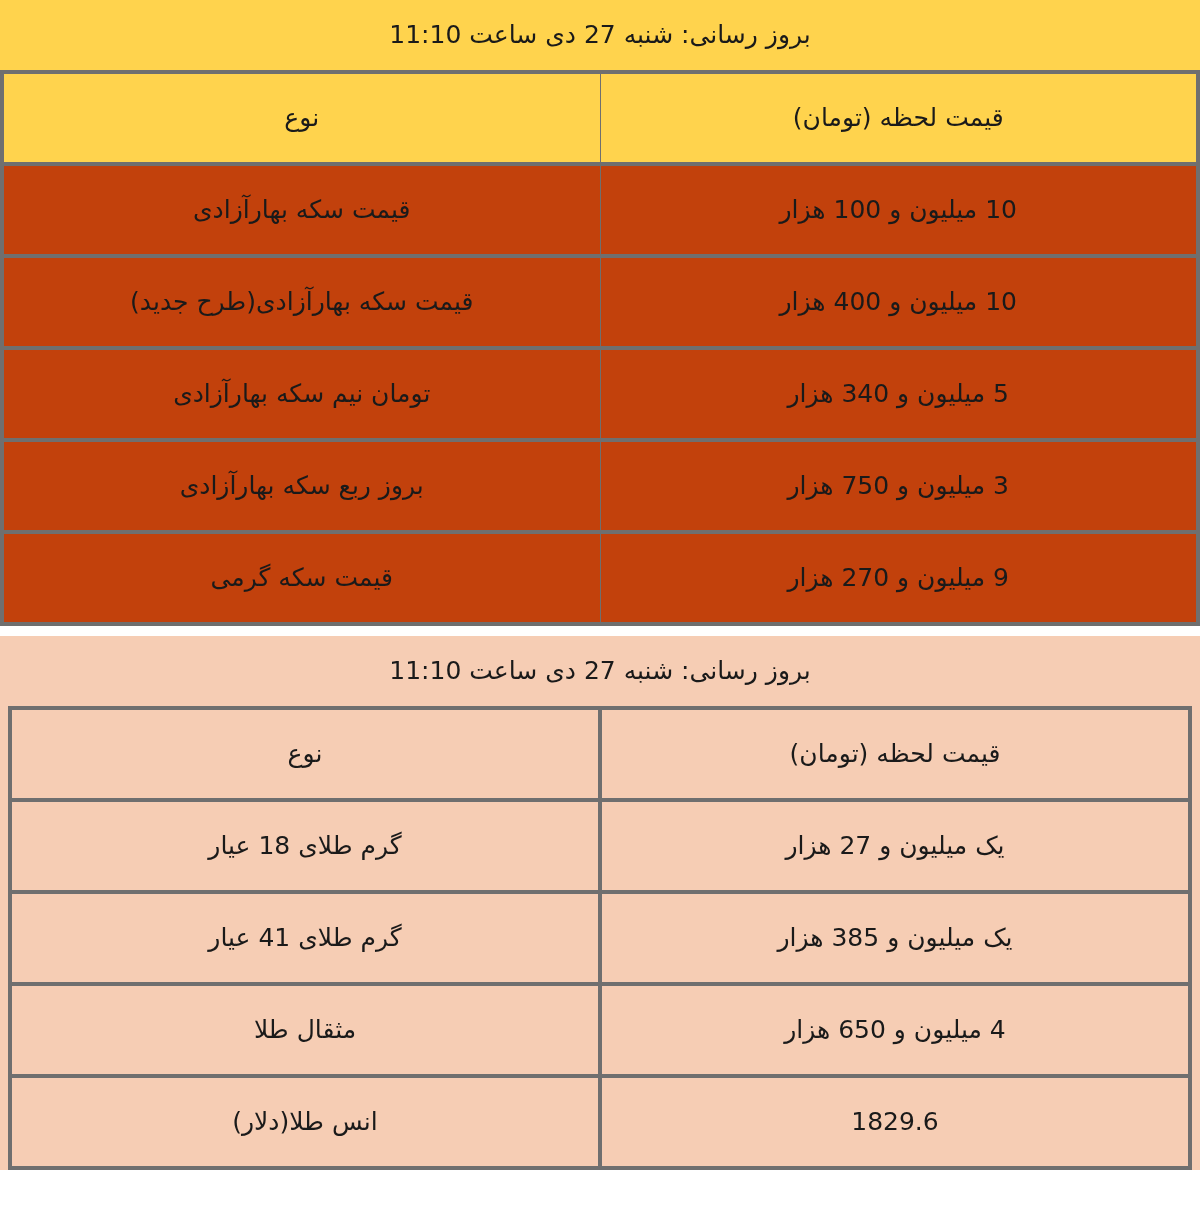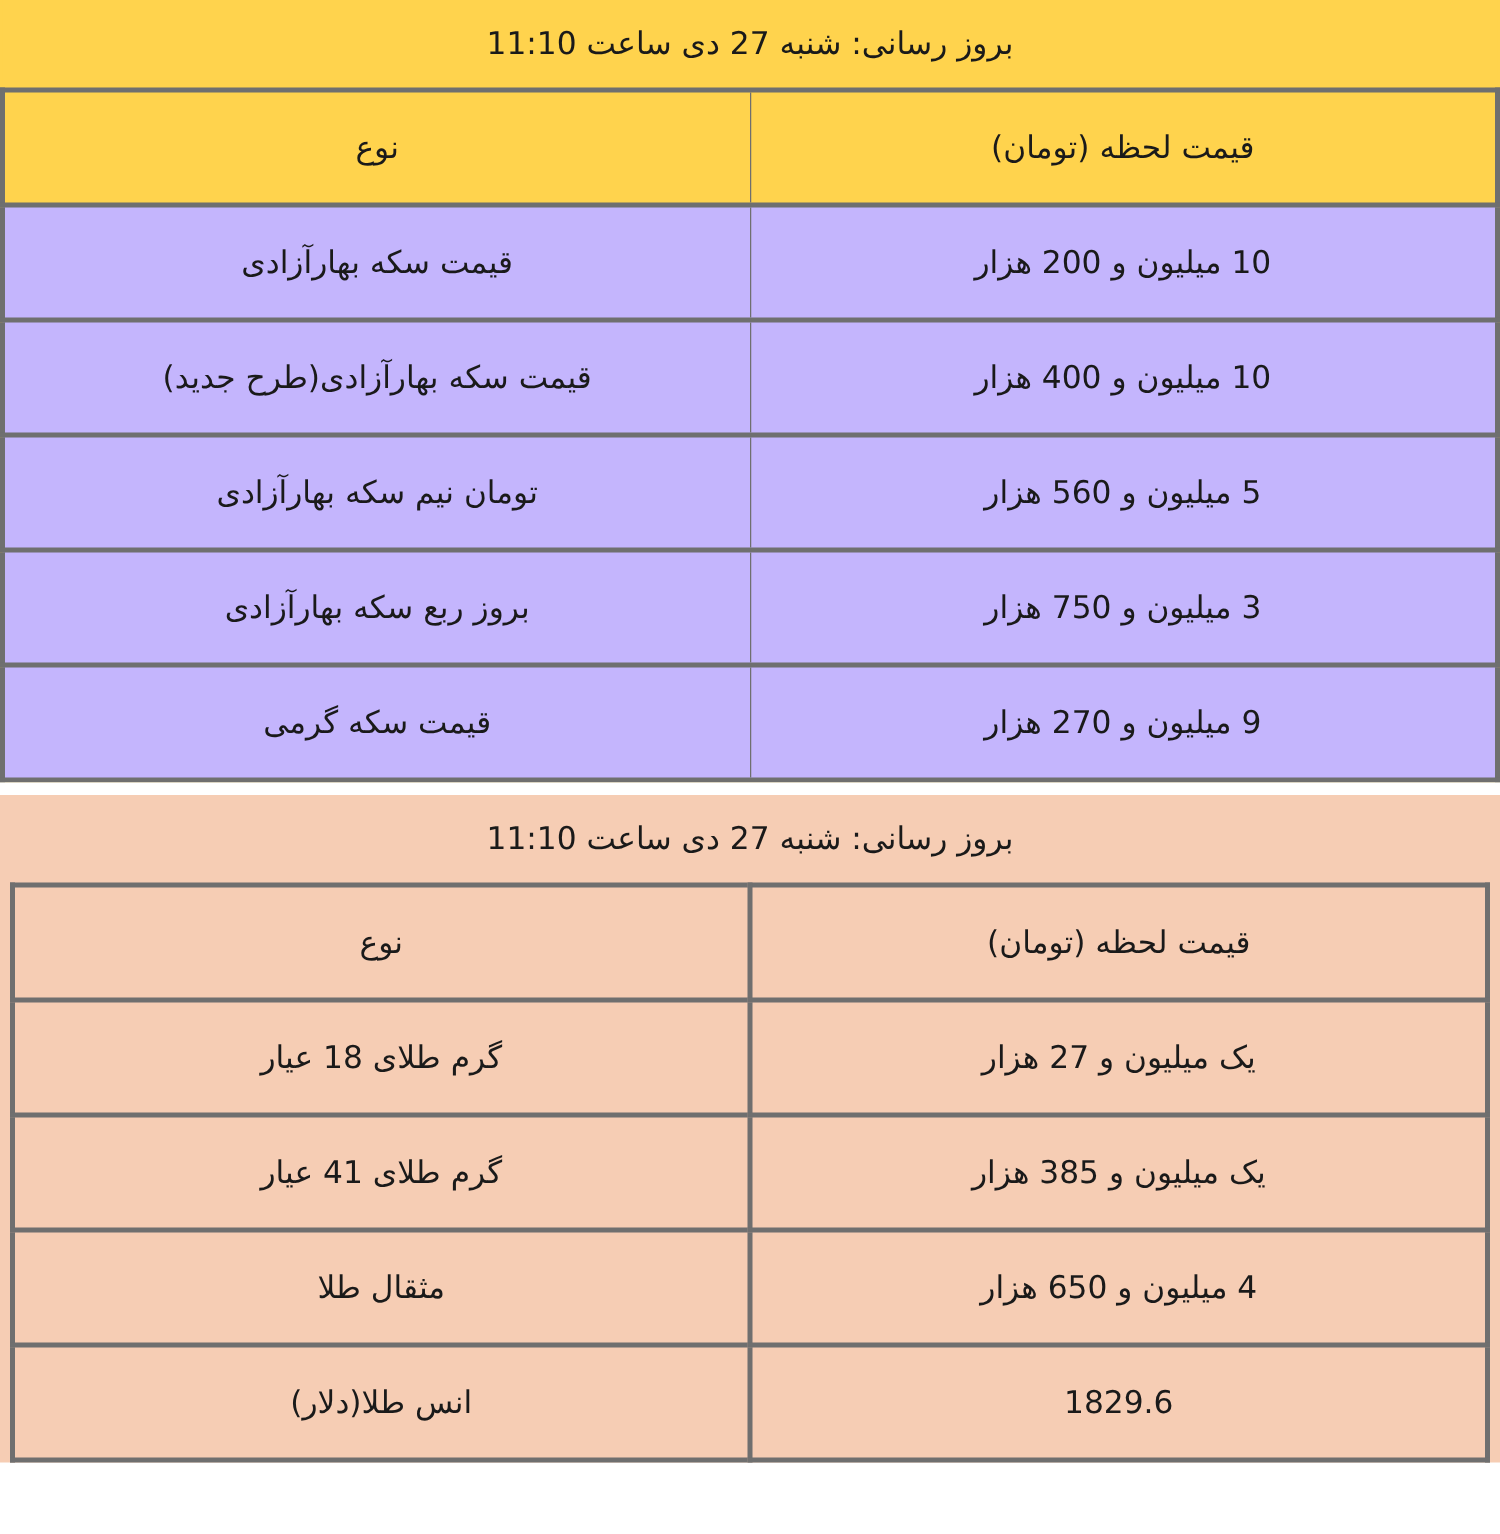--- a/index.html
+++ b/index.html
@@ -54,21 +54,21 @@
     border-right: 0 !important;
     border-top: 0 !important;
     border-bottom: 0 !important;
   }
 
   
   .block-coin {
     background: #ffd34d;
   }
   .block-coin .tbl td {
-    background: #c4b5fd;
+    background: #c2410c;
     border-color: #6f6f6f;
   }
   .block-coin .caption-row td {
     background: #ffd34d;
   }
   .block-coin .header-row td {
     background: #ffd34d;
   }
 
   
@@ -111,29 +111,29 @@
     <table class="tbl">
       <tbody>
         <tr class="caption-row row-caption">
           <td class="caption-cell" colspan="2">بروز رسانی: شنبه 27 دی ساعت 11:10</td>
         </tr>
         <tr class="header-row row-head">
           <td class="col-price">قیمت لحظه (تومان)</td>
           <td class="col-type">نوع</td>
         </tr>
         <tr class="row-tall">
-          <td class="col-price num">10 میلیون و 200 هزار</td>
+          <td class="col-price num">10 میلیون و 100 هزار</td>
           <td class="col-type">قیمت سکه بهارآزادی</td>
         </tr>
         <tr class="row-tall">
           <td class="col-price num">10  میلیون و 400 هزار</td>
           <td class="col-type">قیمت سکه بهارآزادی(طرح جدید)</td>
         </tr>
         <tr class="row-tall">
-          <td class="col-price num">5 میلیون و 560 هزار</td>
+          <td class="col-price num">5 میلیون و 340 هزار</td>
           <td class="col-type">تومان نیم سکه بهارآزادی</td>
         </tr>
         <tr class="row-tall">
           <td class="col-price num">3 میلیون و 750 هزار</td>
           <td class="col-type">بروز ربع سکه بهارآزادی</td>
         </tr>
         <tr class="row-tall">
           <td class="col-price num">9 میلیون و 270 هزار</td>
           <td class="col-type">قیمت سکه گرمی</td>
         </tr>

